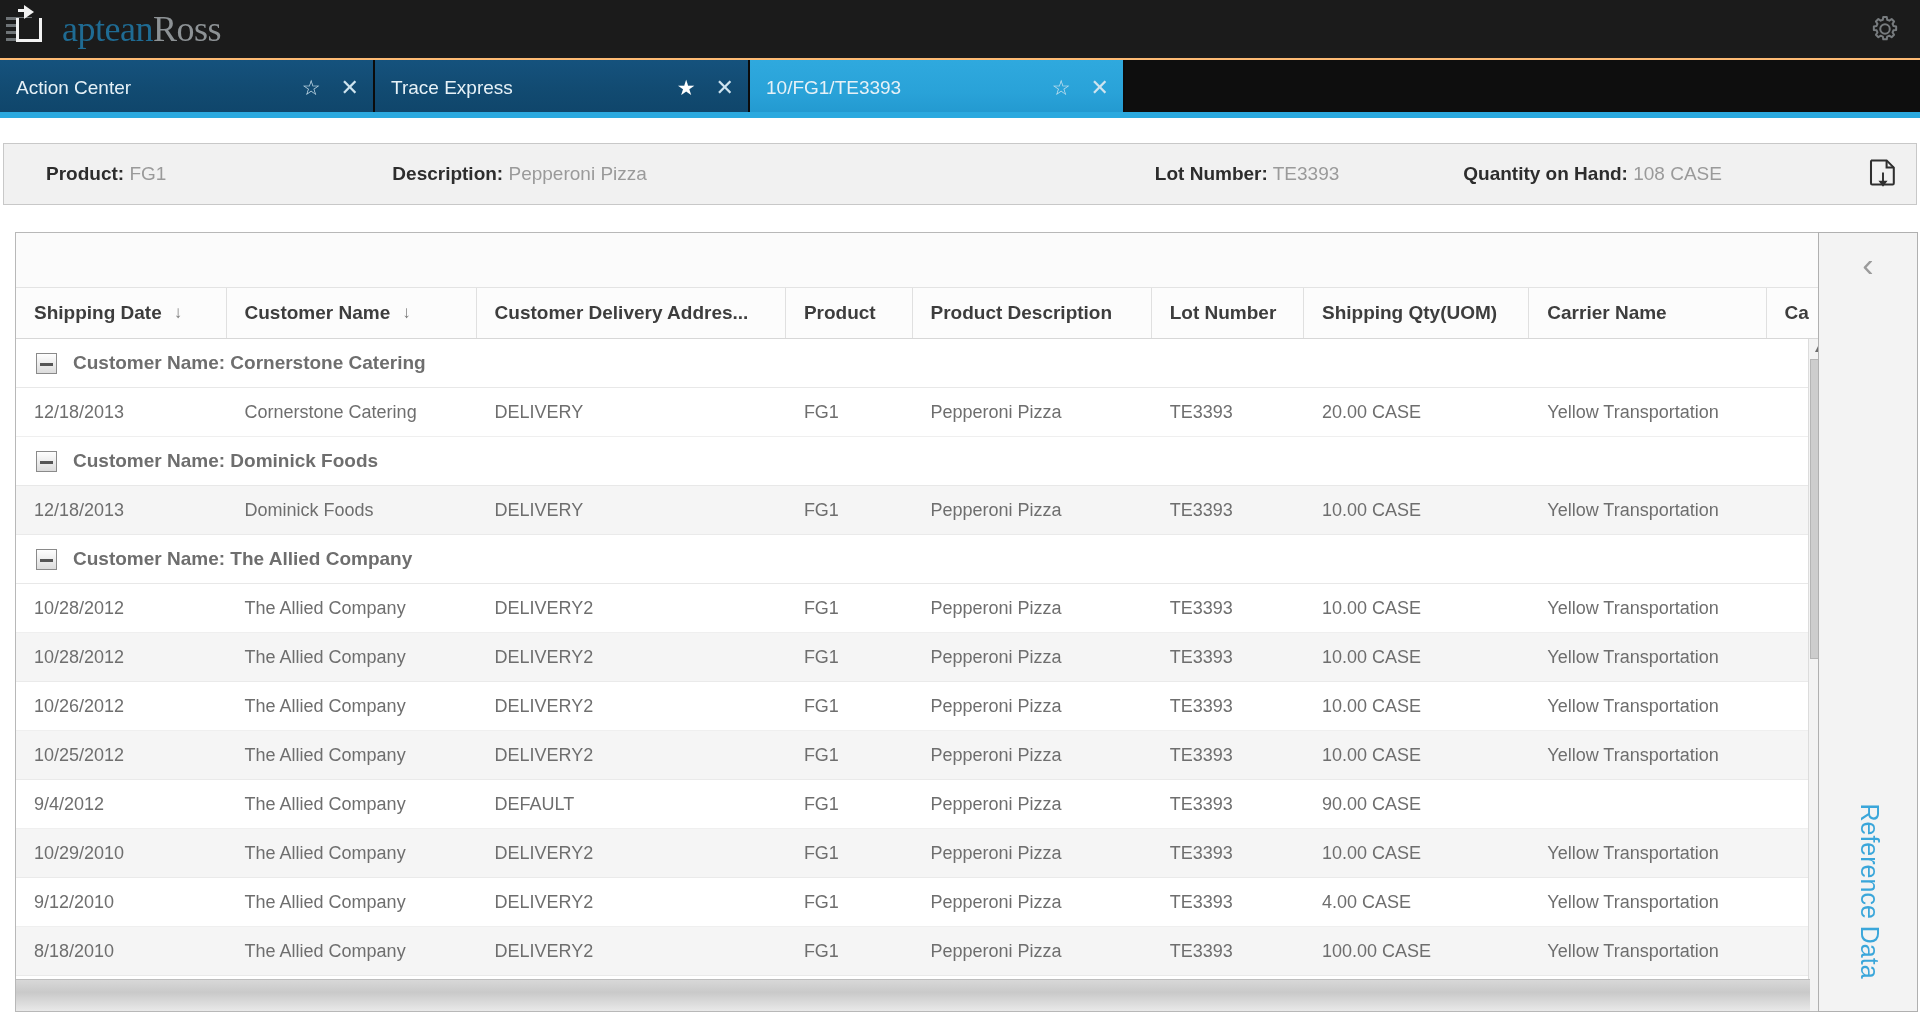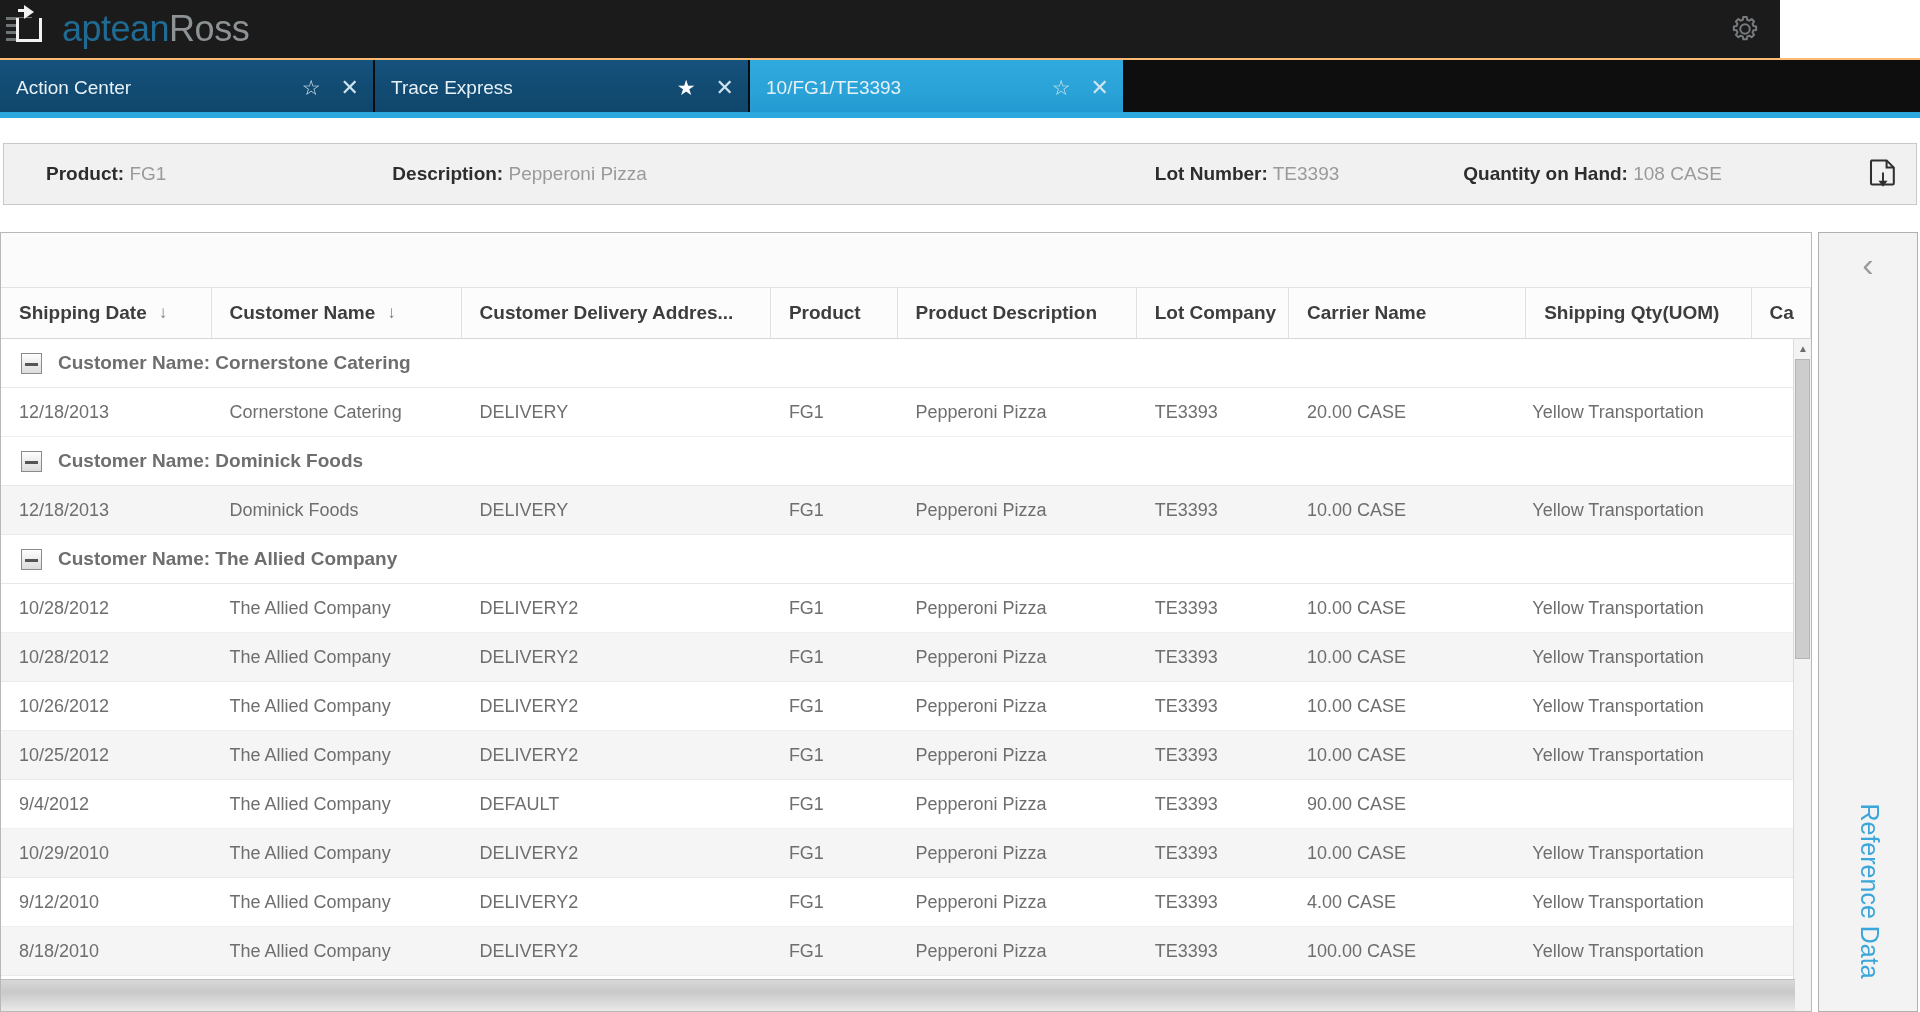--- a/index.html
+++ b/index.html
@@ -6,23 +6,23 @@
   * { box-sizing: border-box; margin: 0; padding: 0; }
   html, body {
     width: 1920px; height: 1012px;
     overflow: hidden;
     font-family: "Liberation Sans", sans-serif;
     background: #ffffff;
   }
 
   
   .topbar {
-    position: absolute; left: 0; top: 0; width: 1780px; height: 58px;
+    position: absolute; left: 0; top: 0; width: 1920px; height: 58px;
     background: #1b1b1b;
-    display: flex; 
+    display: flex;  font-family: Liberation Serif, serif;
   }
   .topbar-left { display: flex; align-items: center; padding-left: 6px; }
   .menu-icon {
     width: 30px; height: 30px; position: relative; margin-right: 4px;
     display: flex; flex-direction: column; justify-content: center;
   }
   .menu-icon span {
     display: block; height: 3px; background: #6f7477; margin: 2px 0; width: 26px;
   }
   .export-glyph {
@@ -93,21 +93,21 @@
   .ip-2 { margin-left: 202px; }
   .ip-3 { margin-left: 484px; }
   .ip-4 { margin-left: 100px; }
   .export-doc-btn {
     position: absolute; right: 16px; top: 14px;
     width: 34px; height: 36px; cursor: pointer;
   }
 
   
   .gridpanel {
-    position: absolute; left: 0; top: 232px; width: 1812px; height: 780px;
+    position: absolute; left: 15px; top: 232px; width: 1812px; height: 780px;
     background: #ffffff;
     border: 1px solid #b8b8b8;
     overflow: hidden;
   }
   .grid-toolbar {
     height: 55px; background: #fbfbfb; border-bottom: 1px solid #e3e3e3;
   }
   .grid-header {
     display: flex; height: 51px; align-items: stretch;
     background: #fcfcfc;
@@ -290,27 +290,27 @@
     <div class="gh-cell c2">
       <span>Customer Delivery Addres...</span>
     </div>
     <div class="gh-cell c3">
       <span>Product</span>
     </div>
     <div class="gh-cell c4">
       <span>Product Description</span>
     </div>
     <div class="gh-cell c5">
-      <span>Lot Company</span>
+      <span>Lot Number</span>
+    </div>
+    <div class="gh-cell c6">
+      <span>Shipping Qty(UOM)</span>
     </div>
     <div class="gh-cell c7">
       <span>Carrier Name</span>
-    </div>
-    <div class="gh-cell c6">
-      <span>Shipping Qty(UOM)</span>
     </div>
     <div class="gh-cell c8">
       <span>Ca</span>
     </div>
   </div>
 
   <div class="grid-body" id="grid-body">
       <div class="group-row">
         <div class="collapse-box"></div>
         <span class="group-label">Customer Name: Cornerstone Catering</span>

